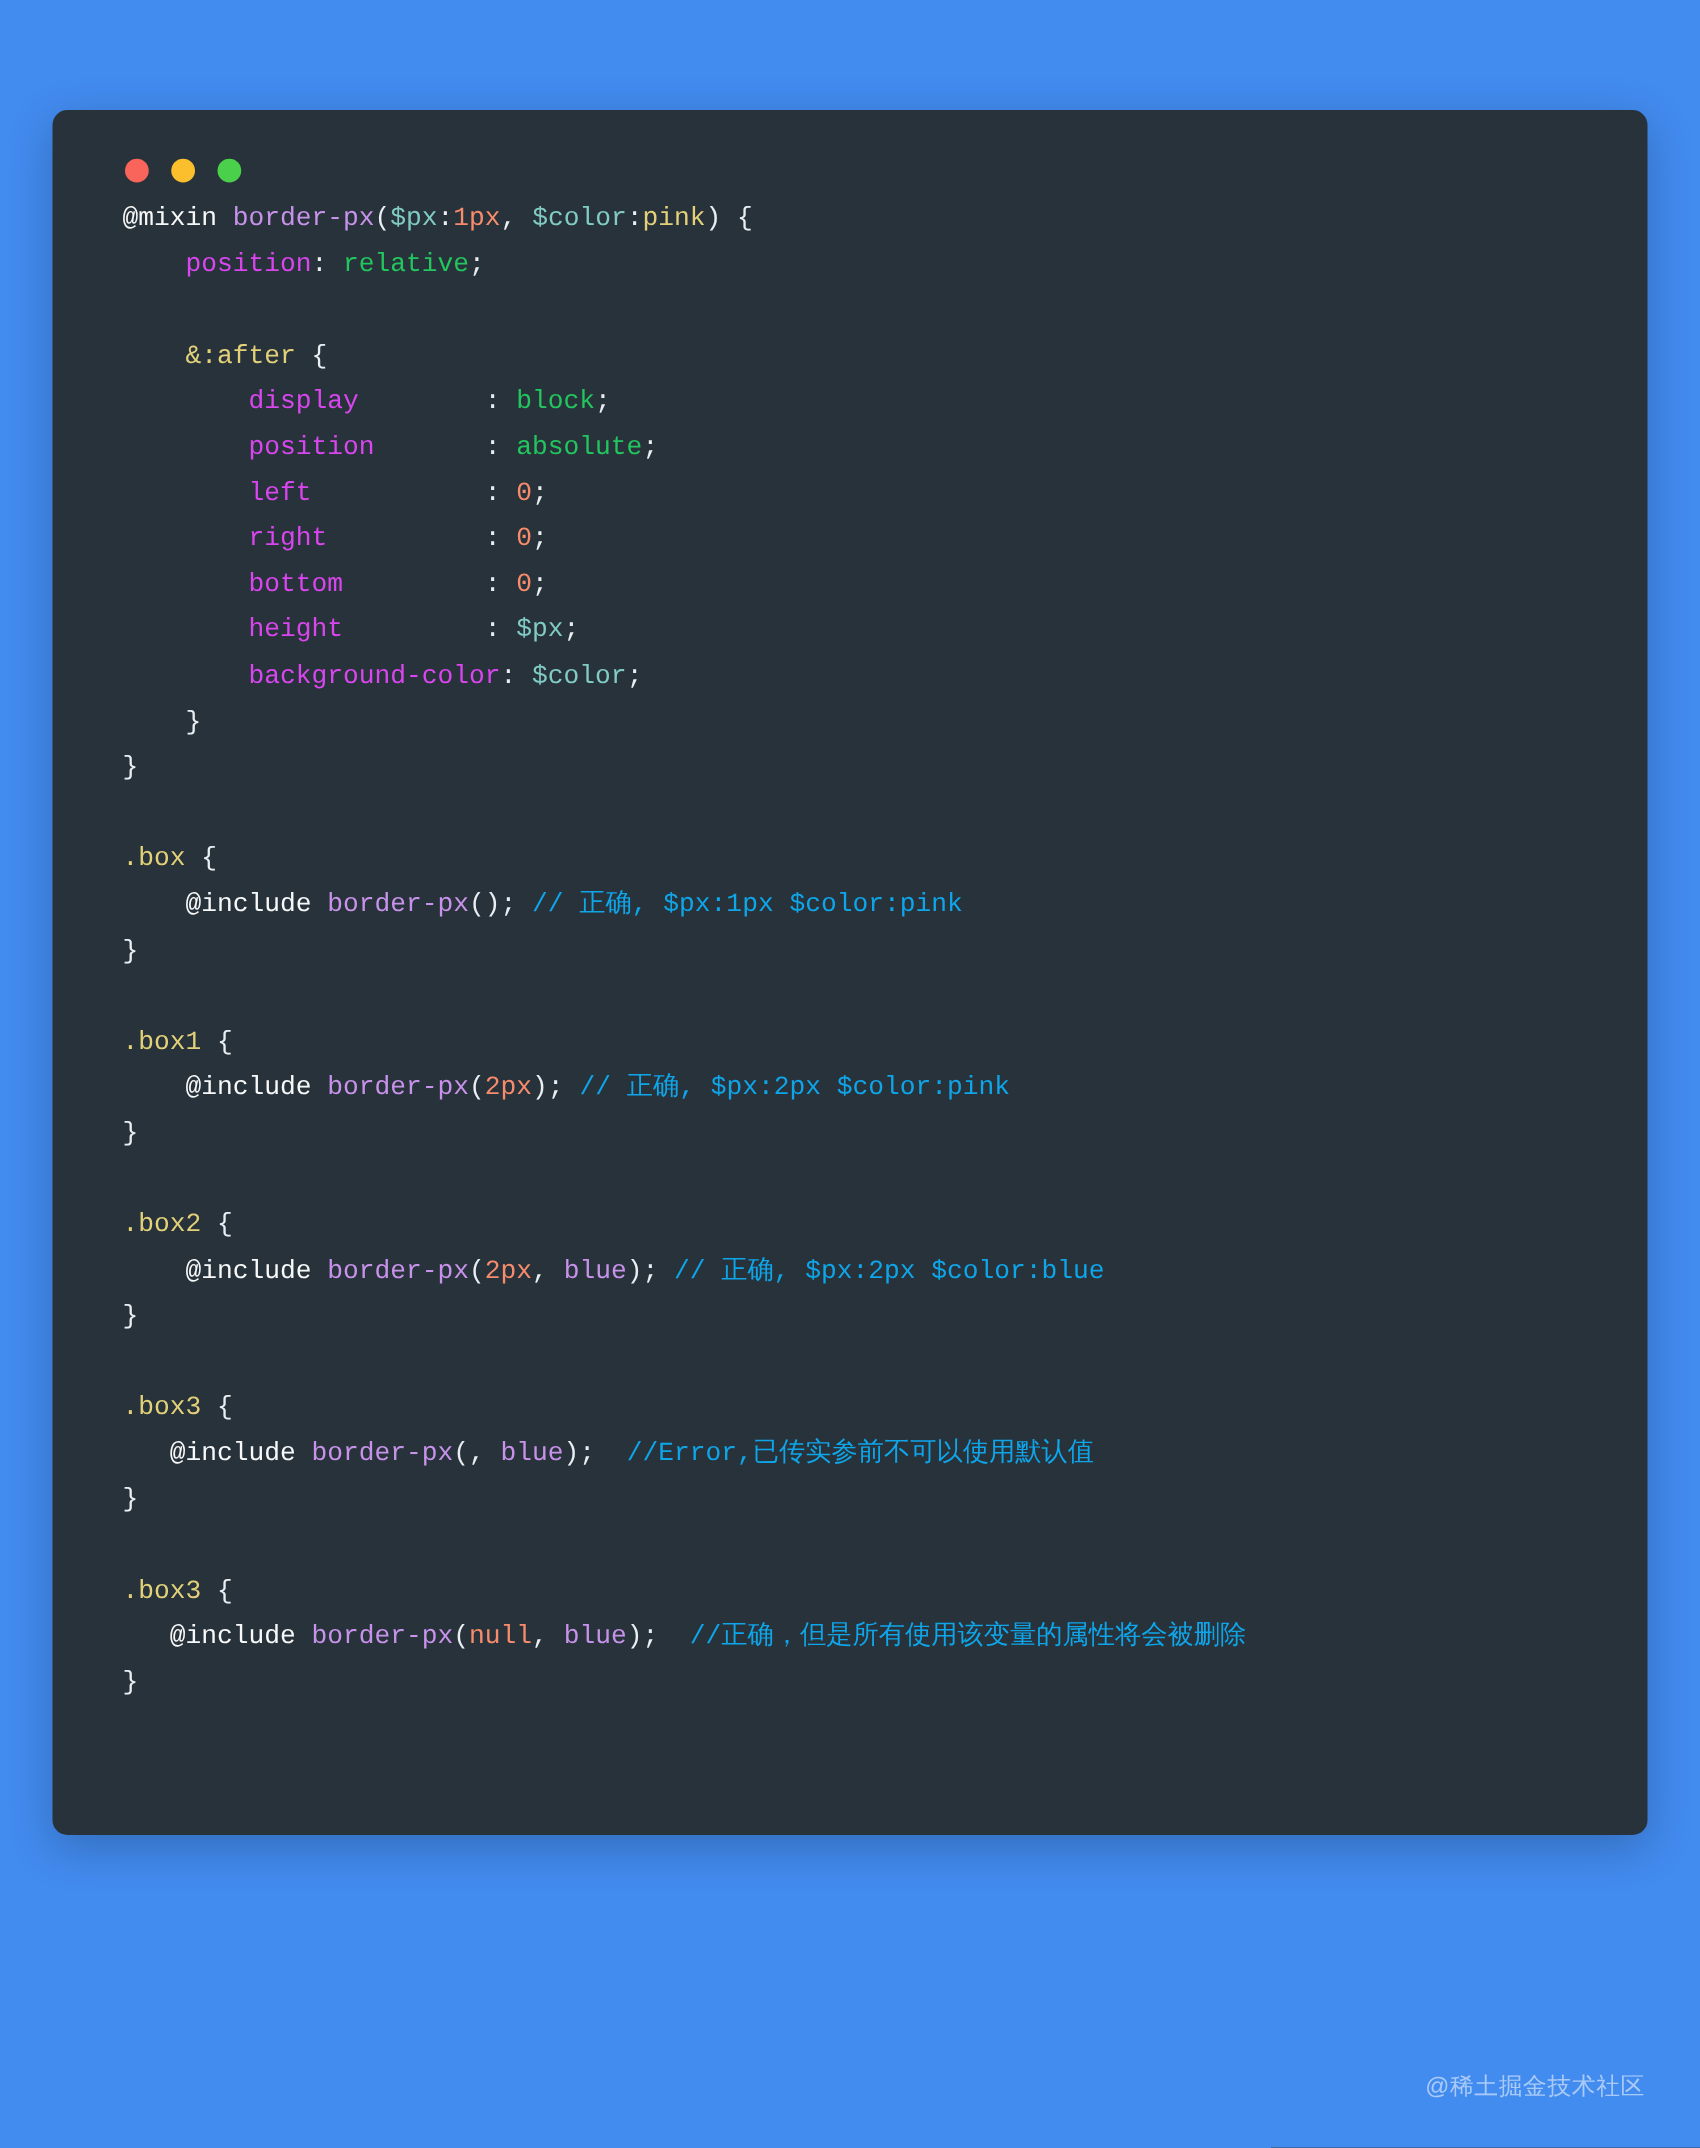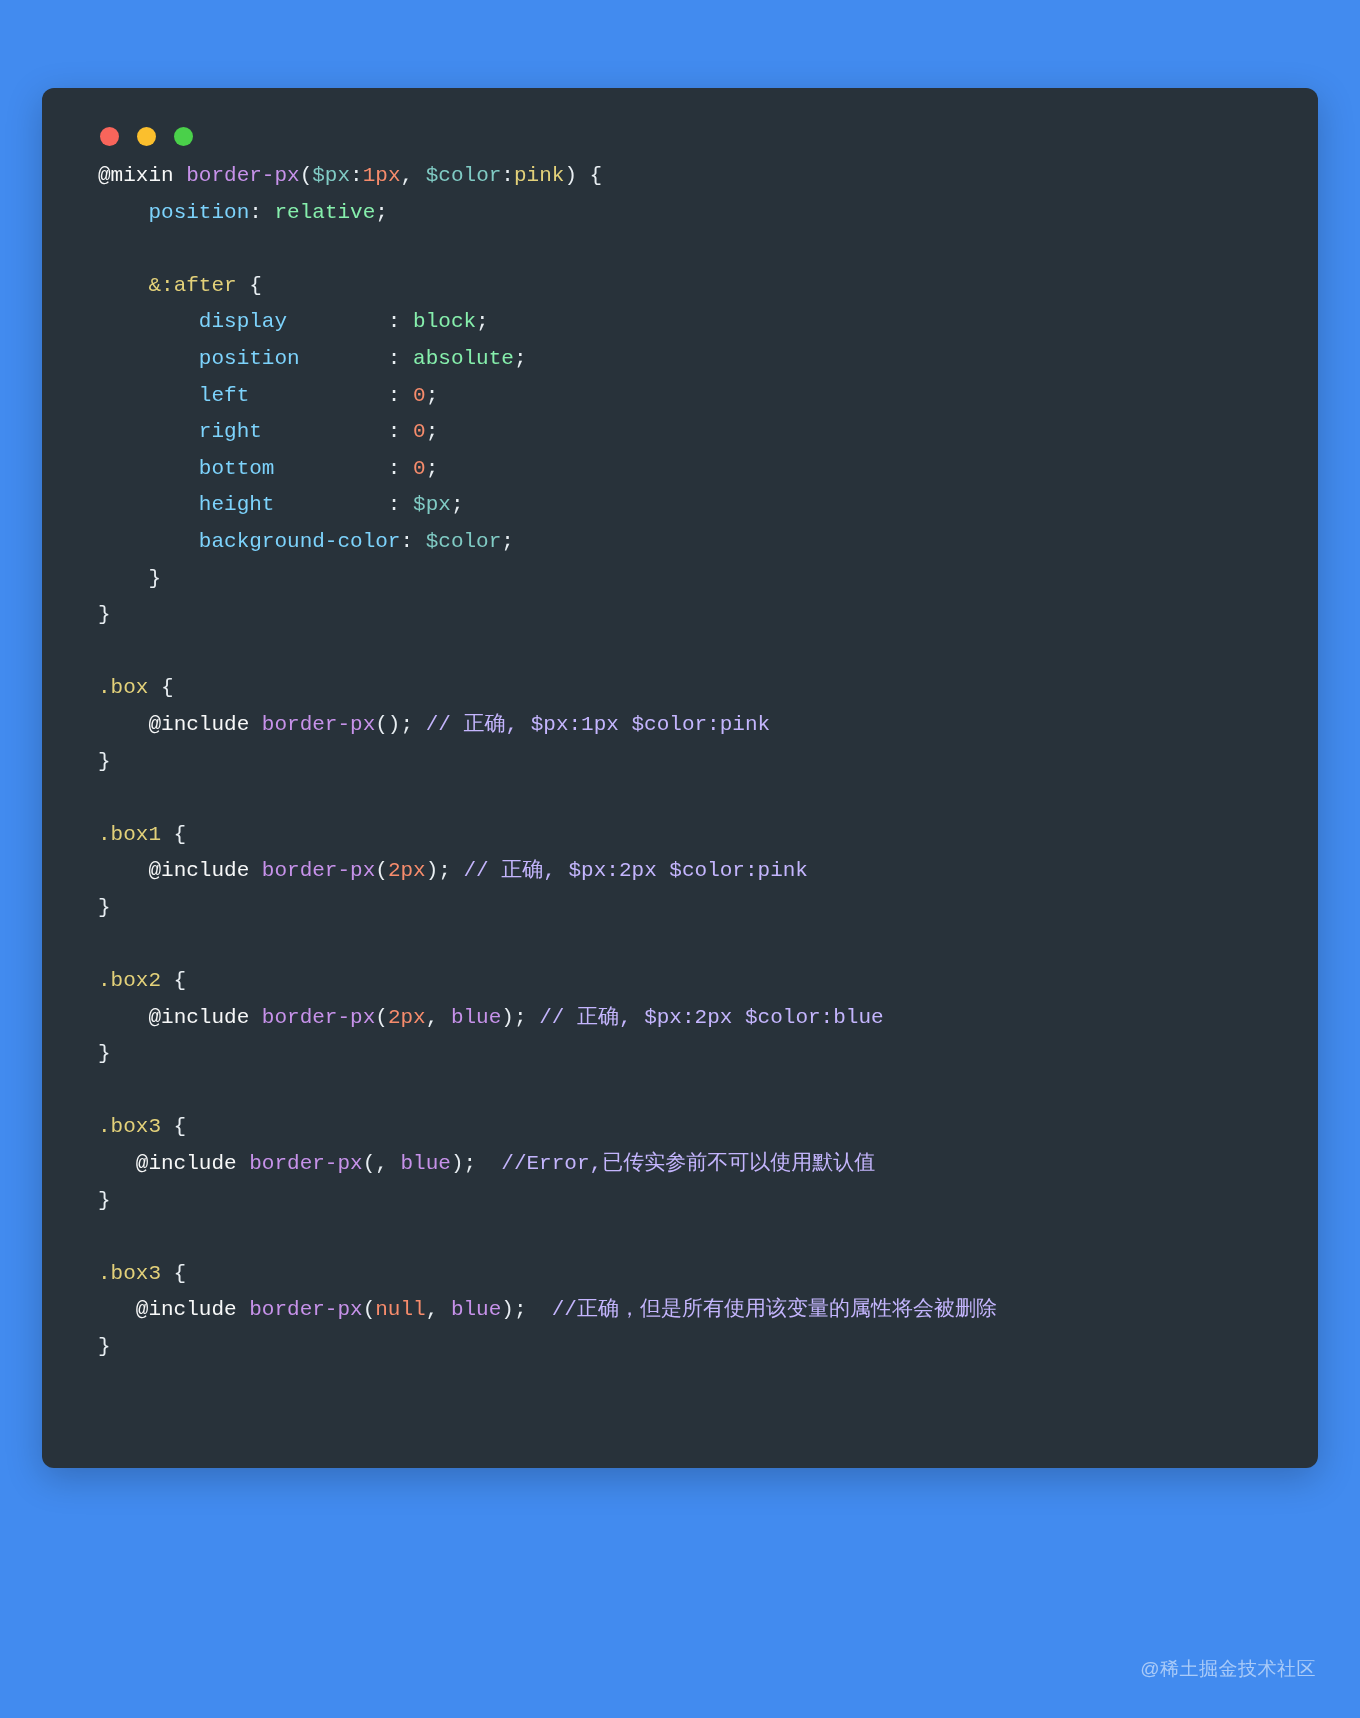--- a/index.html
+++ b/index.html
@@ -59,25 +59,25 @@
     white-space: pre-wrap;
     word-break: break-all;
     letter-spacing: 0px;
     tab-size: 4;
   }
   .ln { display: block; min-height: 36.6px; }
   .t-kw      { color: #f7f8f8; }
   .t-fn      { color: #c792ea; }
   .t-var     { color: #80cbc4; }
   .t-num     { color: #f78c6c; }
-  .t-val     { color: #86efac; }
-  .t-prop    { color: #7dd3fc; }
+  .t-val     { color: #22c55e; }
+  .t-prop    { color: #d946ef; }
   .t-sel     { color: #e3d17a; }
   .t-punct   { color: #e8eef2; }
-  .t-comment { color: #c4b5fd; }
+  .t-comment { color: #0ea5e9; }
 
   .watermark {
     position: absolute;
     right: 44px;
     bottom: 36px;
     color: rgba(255,255,255,0.55);
     font-family: Liberation Sans, sans-serif;
     font-size: 19px;
     letter-spacing: 0.5px;
   }

